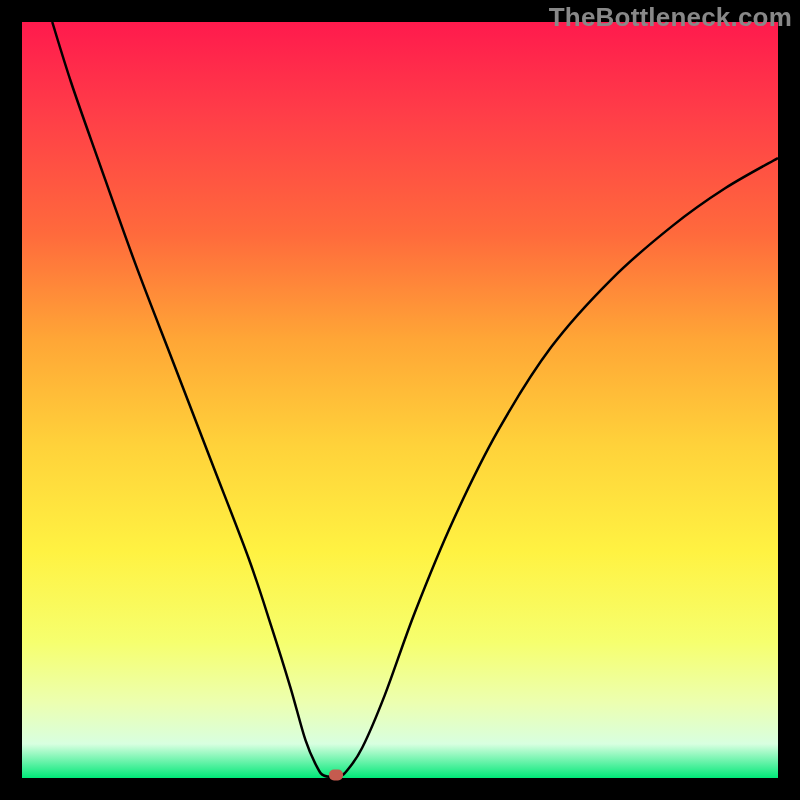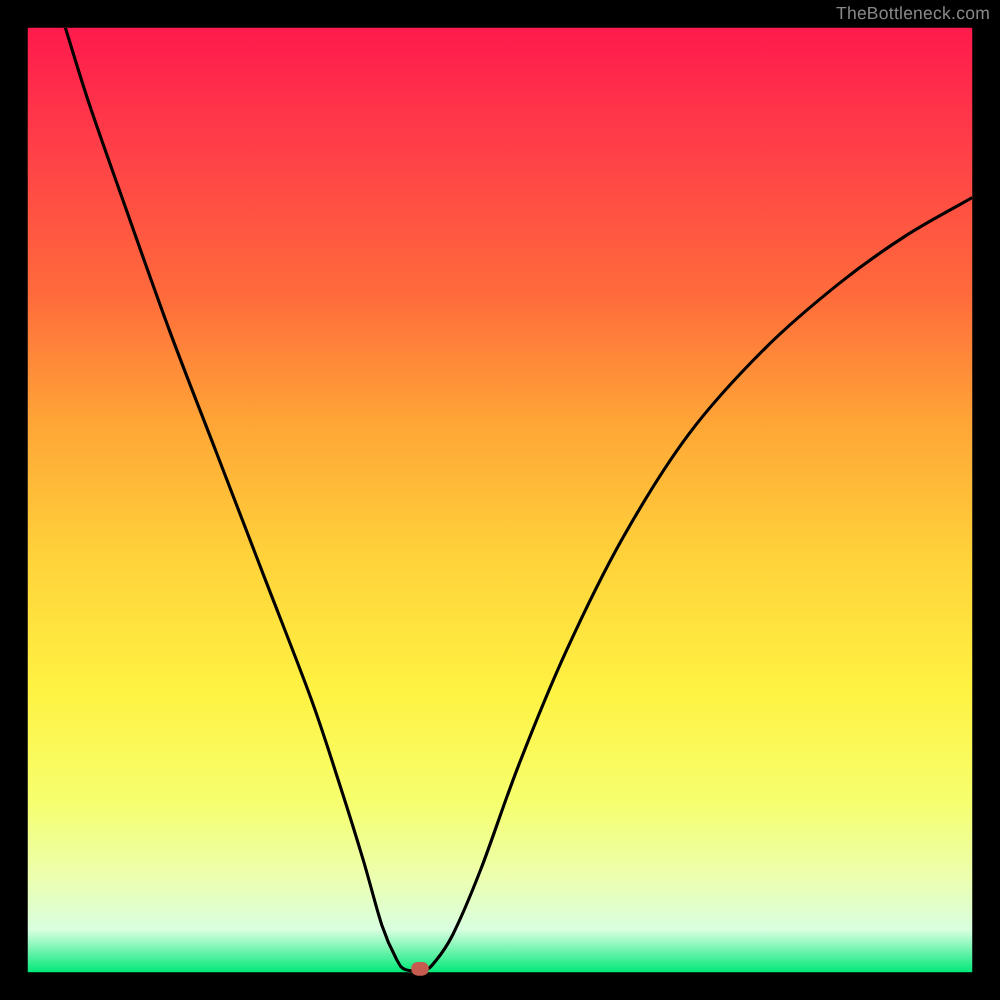--- a/index.html
+++ b/index.html
@@ -16,22 +16,22 @@
     left: 22px;
     top: 22px;
     width: 756px;
     height: 756px;
   }
   .watermark {
     position: absolute;
     top: 2px;
     right: 8px;
     color: #888;
-    font-size: 14px;
-    font-weight: 400;
+    font-size: 26px;
+    font-weight: 700;
     letter-spacing: 0.2px;
     z-index: 10;
   }
   svg.curve {
     position: absolute;
     left: 0;
     top: 0;
     width: 756px;
     height: 756px;
   }

